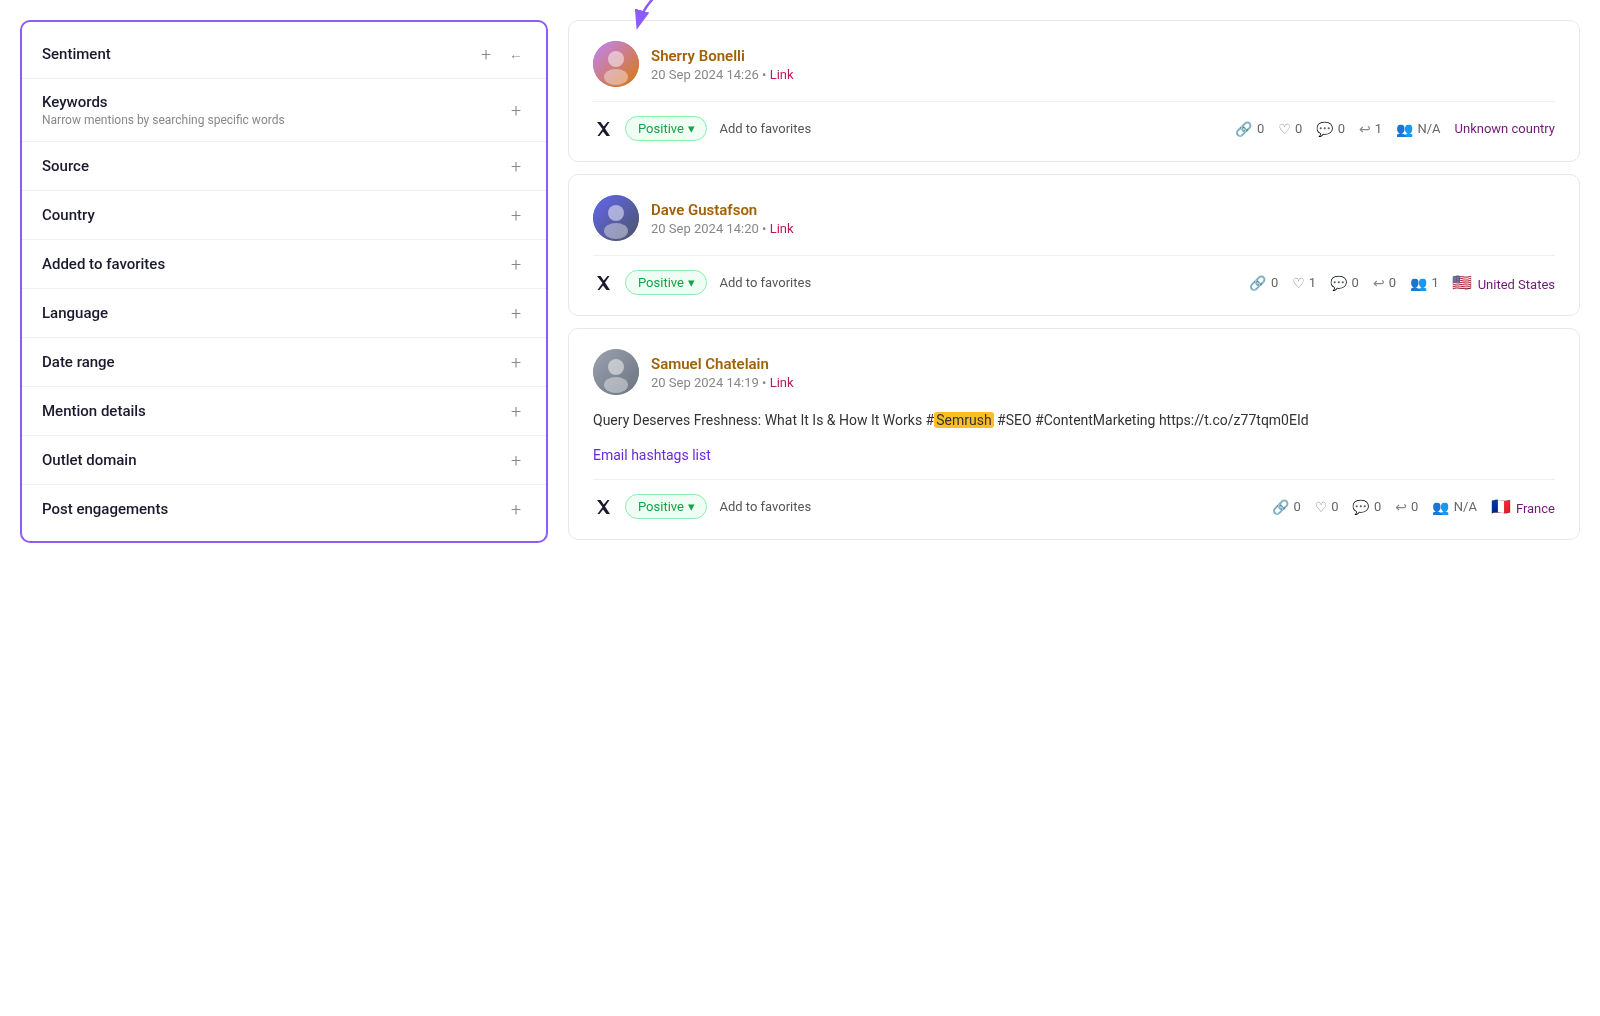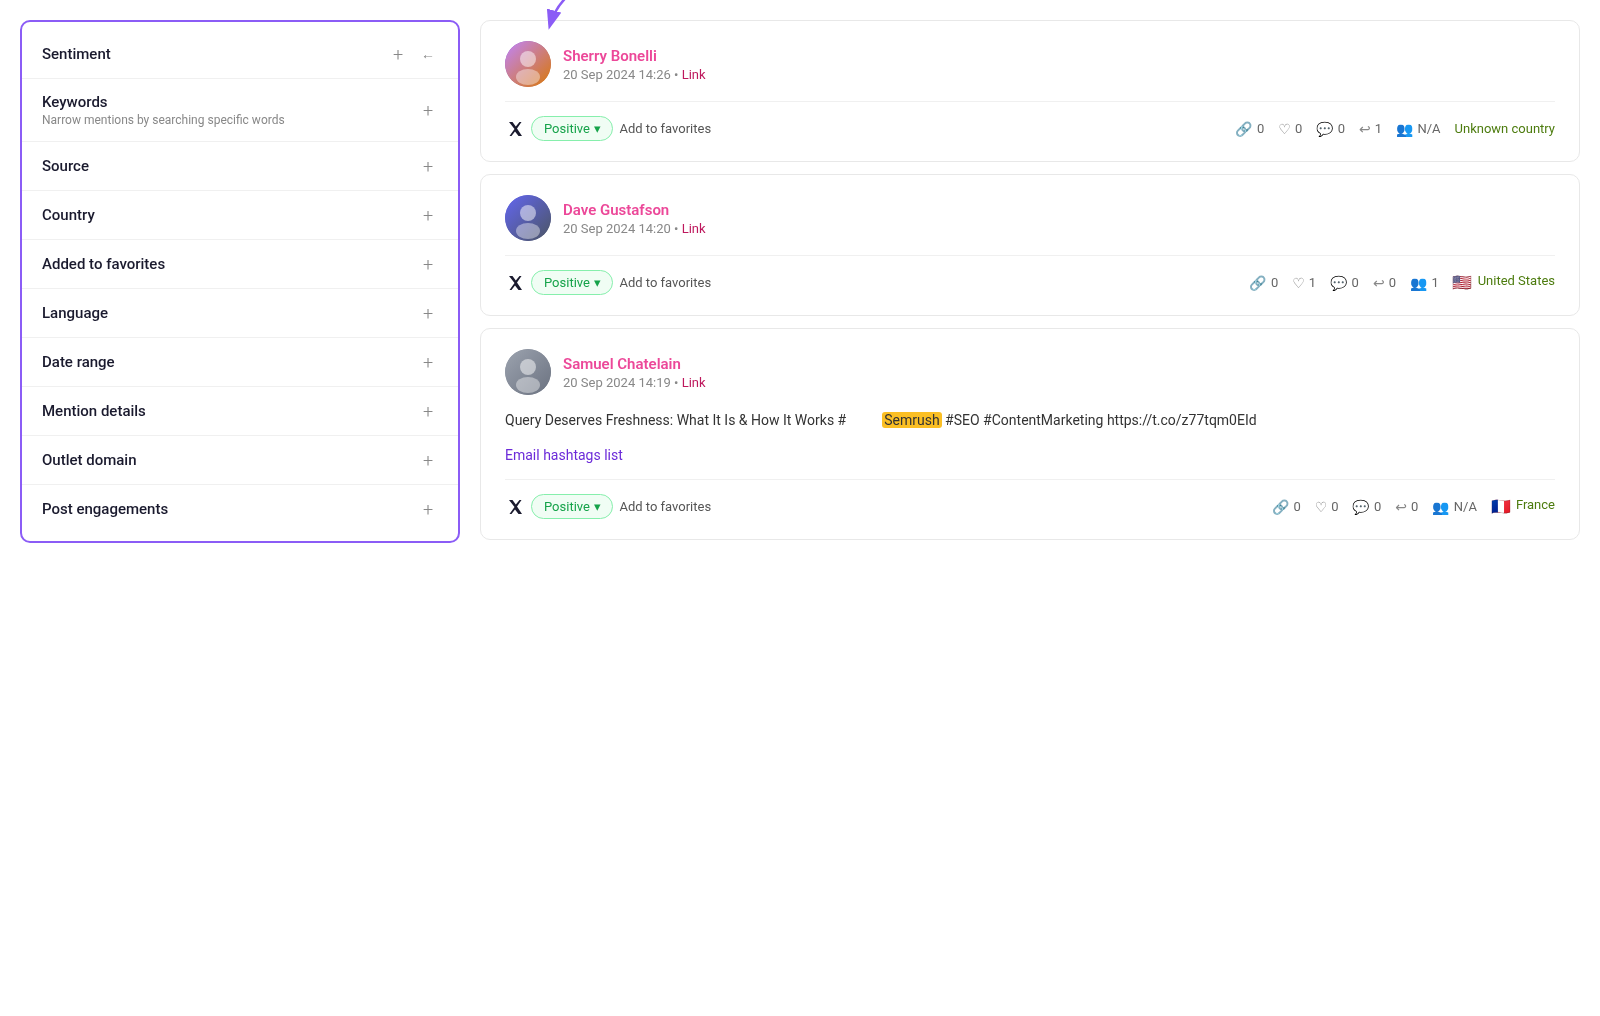--- a/index.html
+++ b/index.html
@@ -42,21 +42,21 @@
     
     .main-layout {
       display: flex;
       gap: 20px;
       padding: 20px 0;
       align-items: flex-start;
     }
 
     
     .sidebar {
-      width: 440px;
+      width: 528px;
       flex-shrink: 0;
       border: 2px solid #8b5cf6;
       border-radius: 10px;
       padding: 8px 0;
       background: #fff;
     }
 
     .sidebar-item {
       display: flex;
       align-items: center;
@@ -157,21 +157,21 @@
     .avatar-samuel { background: linear-gradient(135deg, #9ca3af, #6b7280); }
 
     .mention-user-info {
       display: flex;
       flex-direction: column;
     }
 
     .mention-username {
       font-weight: 600;
       font-size: 15px;
-      color: #ec4899;
+      color: #a16207;
     }
 
     .mention-meta {
       font-size: 13px;
       color: #888;
       margin-top: 2px;
     }
 
     .mention-link {
       color: #be185d;
@@ -182,27 +182,26 @@
       font-size: 14px;
       color: #333;
       line-height: 1.6;
       margin-bottom: 16px;
     }
 
     .highlight {
       background: #fbbf24;
       border-radius: 3px;
       padding: 0 2px;
-      margin-left: 36px;
     }
 
     .mention-footer {
       display: flex;
       align-items: center;
-      gap: 6px;
+      gap: 12px;
       border-top: 1px solid #f0f0f0;
       padding-top: 14px;
     }
 
     .twitter-icon {
       width: 20px;
       height: 20px;
       display: flex;
       align-items: center;
       justify-content: center;
@@ -242,24 +241,24 @@
       gap: 4px;
     }
 
     .stat-icon {
       font-size: 14px;
       color: #888;
     }
 
     .country-info {
       display: flex;
-      align-items: flex-start;
+      align-items: flex-end;
       gap: 5px;
       font-size: 13px;
-      color: #4d7c0f;
+      color: #701a75;
     }
 
     .flag {
       font-size: 16px;
     }
 
     .show-hashtags {
       color: #6c2bd9;
       cursor: pointer;
       font-size: 14px;

